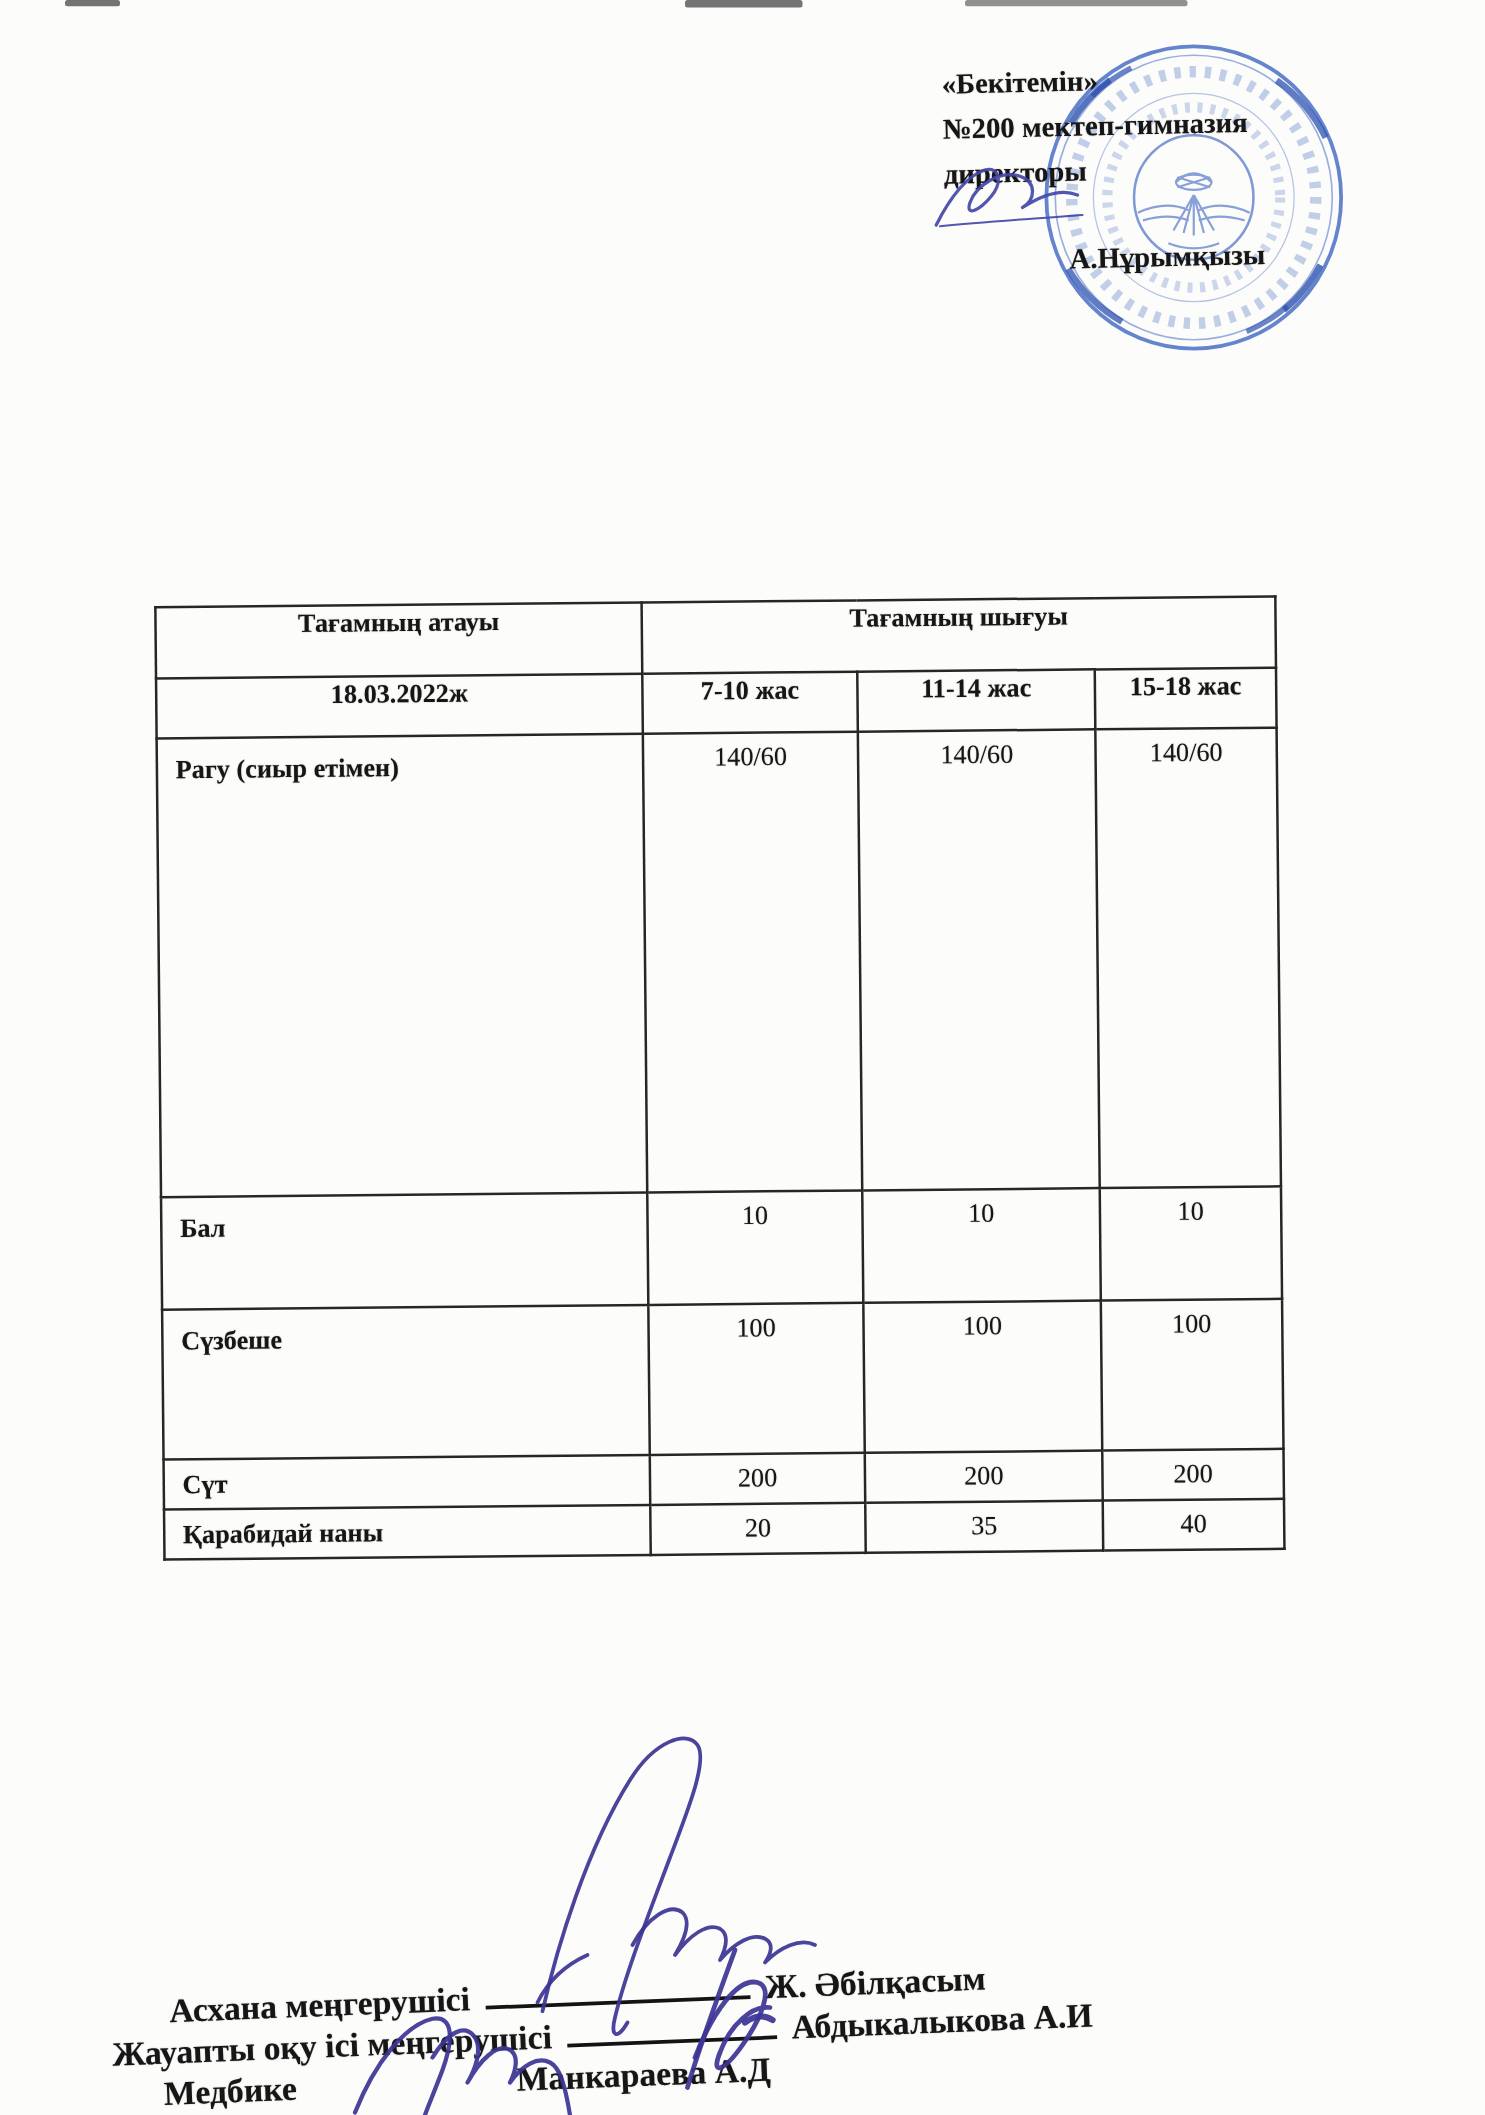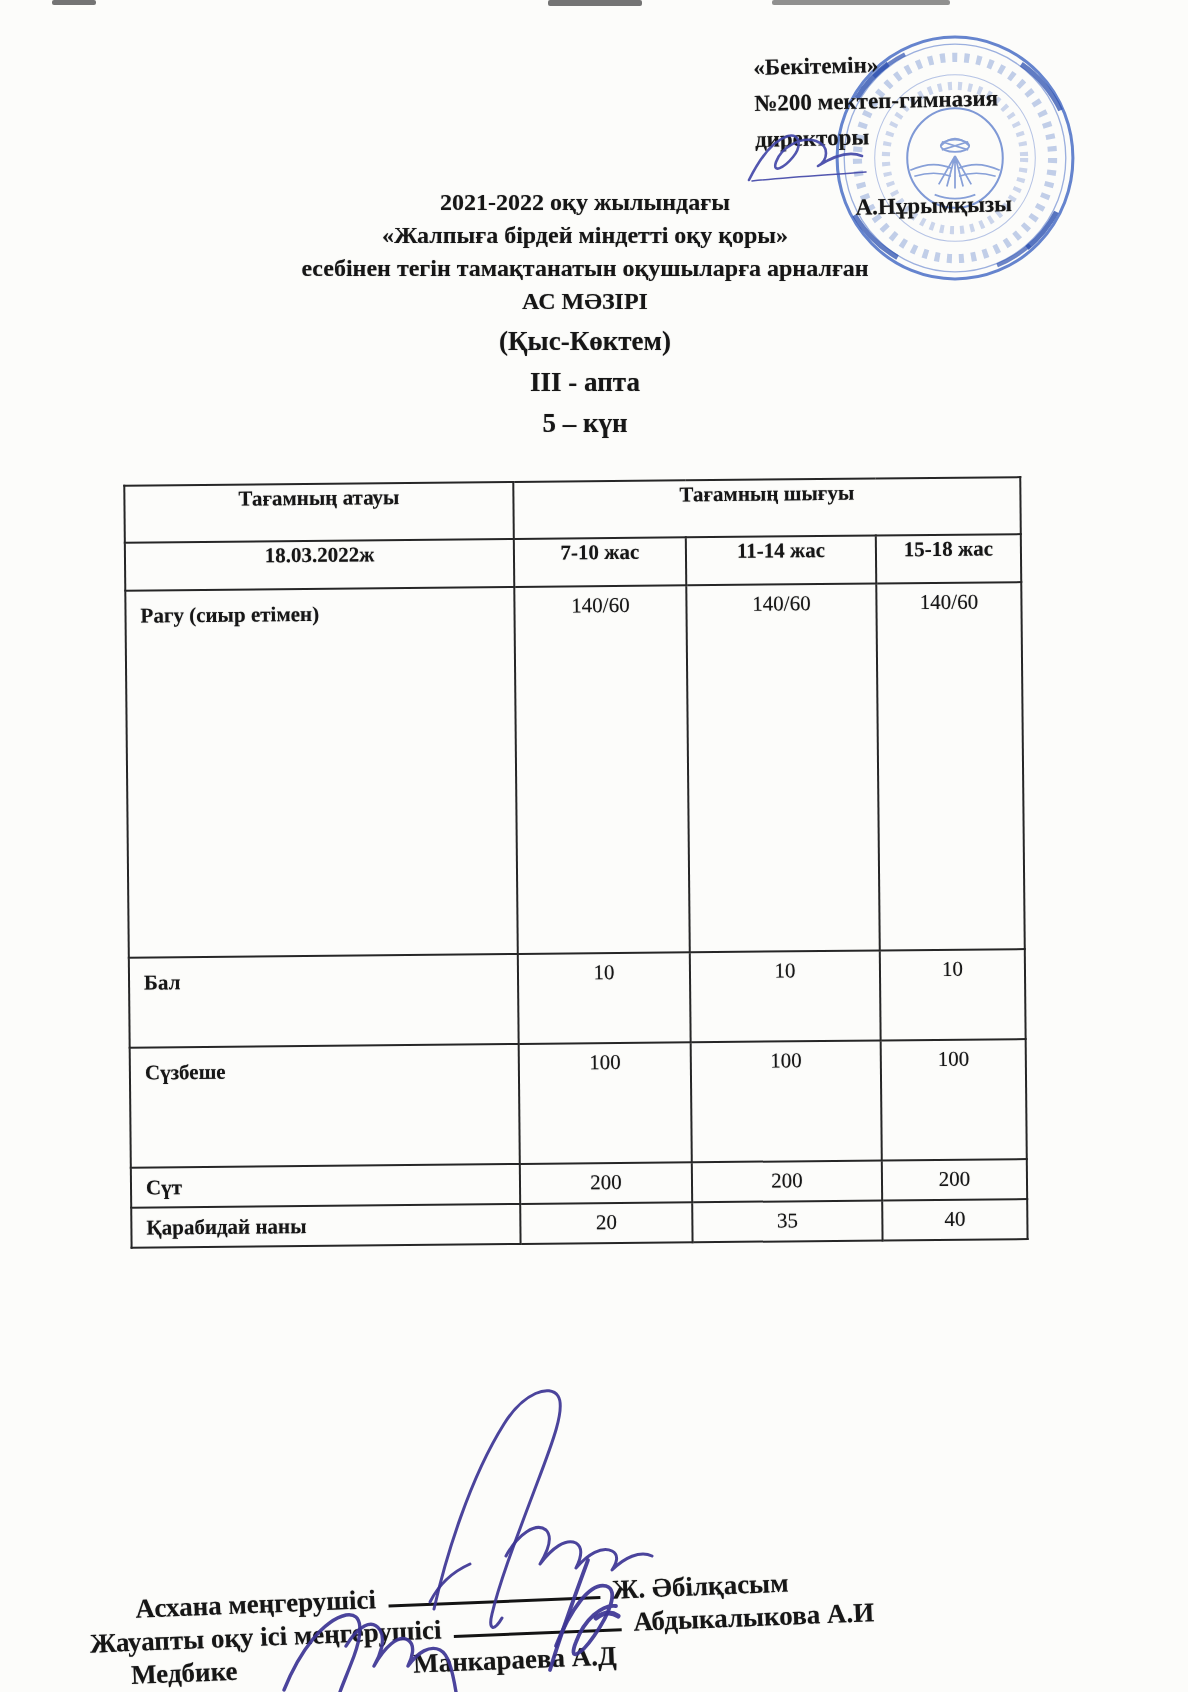--- a/index.html
+++ b/index.html
@@ -119,29 +119,20 @@
 
   <div class="approval blur">
     <div>«Бекітемін»</div>
     <div>№200 мектеп-гимназия</div>
     <div>директоры</div>
     <div class="approval-name-row">
       <span>А.Нұрымқызы</span>
     </div>
   </div>
 
-  <div class="title blur">
-    <div>2021-2022 оқу жылындағы</div>
-    <div>«Жалпыға бірдей міндетті оқу қоры»</div>
-    <div>есебінен тегін тамақтанатын оқушыларға арналған</div>
-    <div>АС МӘЗІРІ</div>
-    <div class="big">(Қыс-Көктем)</div>
-    <div class="big">ІІІ - апта</div>
-    <div class="big">5 – күн</div>
-  </div>
 
   <table class="menu blur">
     <colgroup>
         <col style="width:389px">
         <col style="width:172px">
         <col style="width:190px">
         <col style="width:145px">
       </colgroup>
     <tbody>
         <tr class="hrow1">

